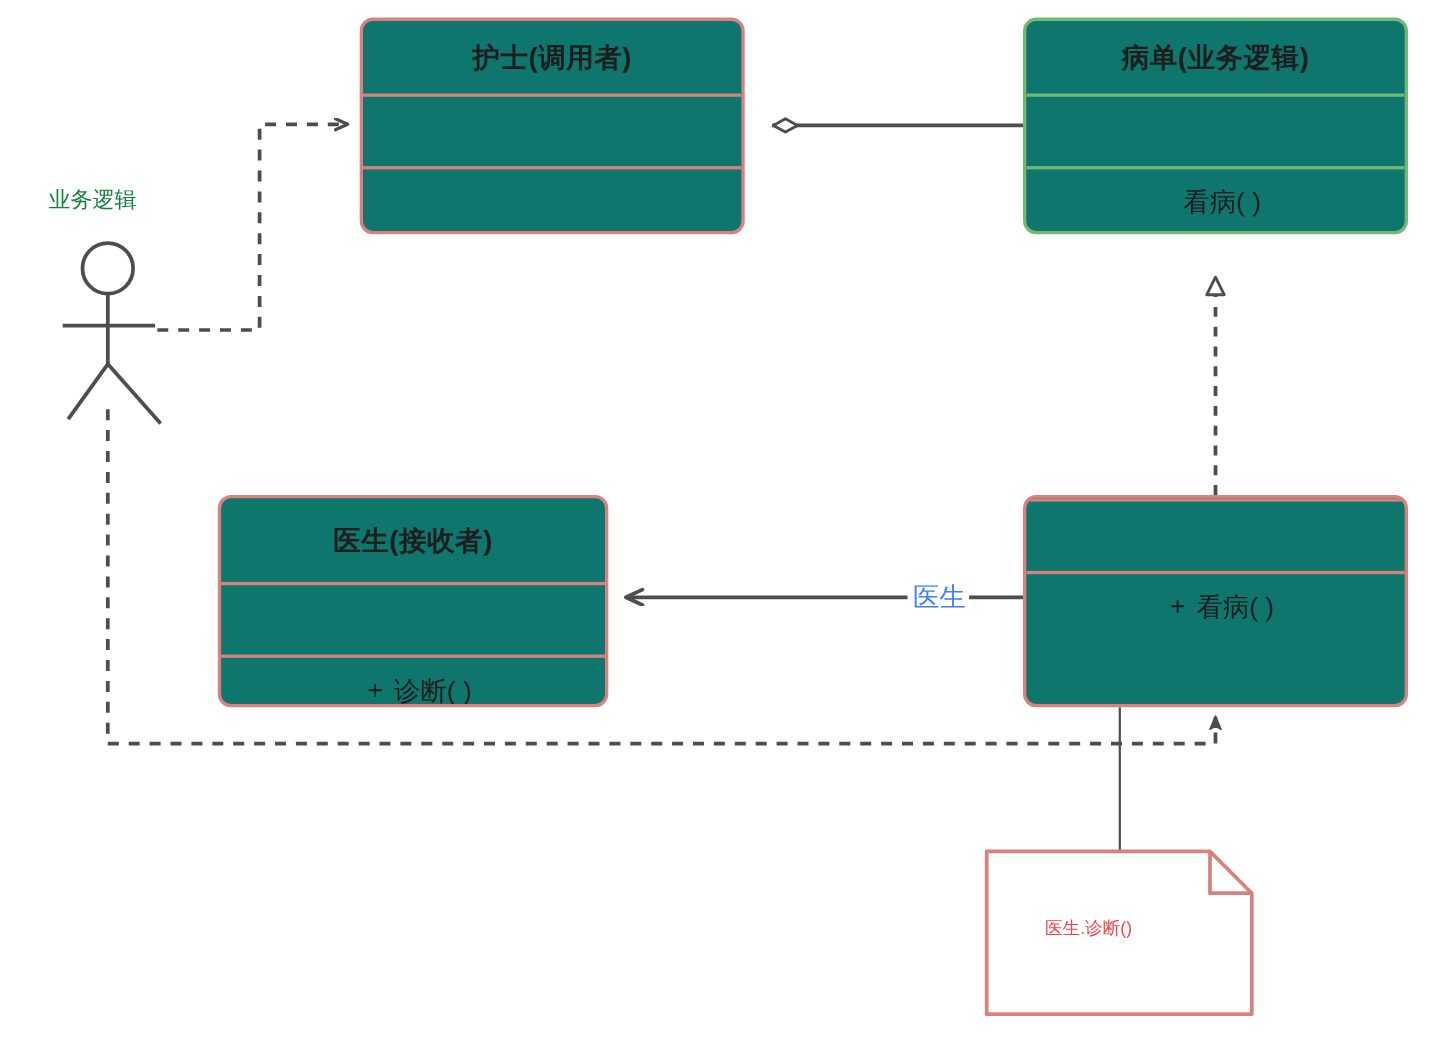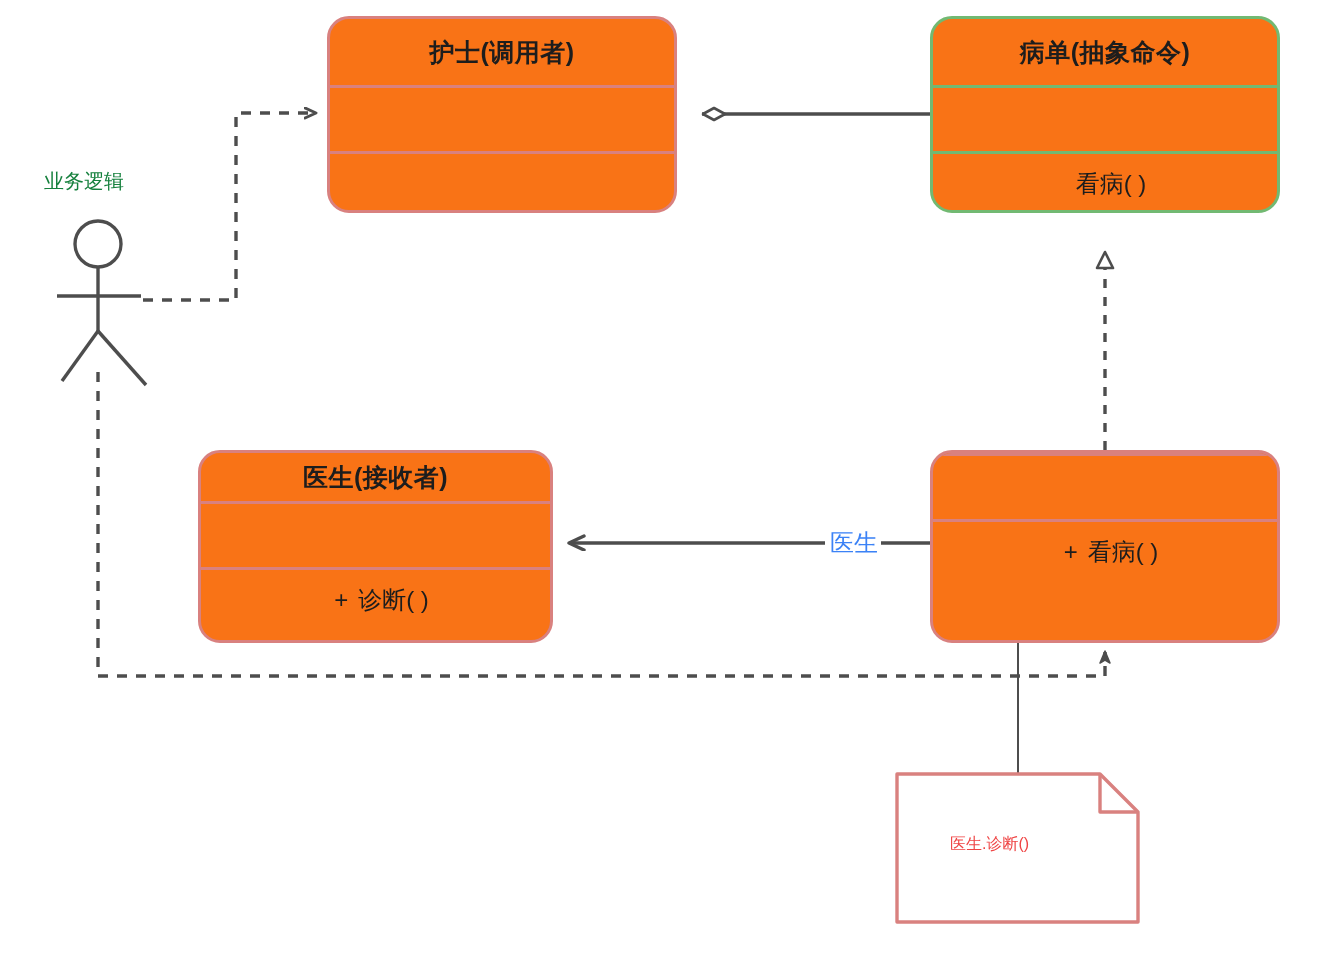--- a/index.html
+++ b/index.html
@@ -20,22 +20,22 @@
   #wires {
     position: absolute;
     left: 0;
     top: 0;
     width: 1324px;
     height: 964px;
   }
   .uml-class {
     position: absolute;
     box-sizing: border-box;
-    background: #f97316;
-    border-radius: 22px;
+    background: #0f766e;
+    border-radius: 12px;
     border-width: 3px;
     border-style: solid;
     overflow: hidden;
   }
   .uml-class .row {
     box-sizing: border-box;
     width: 100%;
     position: relative;
   }
   .uml-class .row.div-top {
@@ -150,29 +150,29 @@
 
   <div class="actor-label" style="left:44px; top:168px;">业务逻辑</div>
 
   <div class="uml-class" style="left:327px; top:16px; width:350px; height:197px; border-color:#d9817f;">
     <div class="row cls-title" style="height:66px;">护士(调用者)</div>
     <div class="row cls-empty div-top" style="height:66px; border-top-color:#d9817f;"></div>
     <div class="row cls-empty div-top" style="height:62px; border-top-color:#d9817f;"></div>
   </div>
 
   <div class="uml-class" style="left:930px; top:16px; width:350px; height:197px; border-color:#72b972;">
-    <div class="row cls-title" style="height:66px;">病单(抽象命令)</div>
+    <div class="row cls-title" style="height:66px;">病单(业务逻辑)</div>
     <div class="row cls-empty div-top" style="height:66px; border-top-color:#72b972;"></div>
     <div class="row cls-member div-top" style="height:62px; border-top-color:#72b972;">
       <span>看病( )</span>
     </div>
   </div>
 
   <div class="uml-class" style="left:198px; top:450px; width:355px; height:193px; border-color:#d9817f;">
-    <div class="row cls-title" style="height:48px;">医生(接收者)</div>
+    <div class="row cls-title" style="height:76px;">医生(接收者)</div>
     <div class="row cls-empty div-top" style="height:66px; border-top-color:#d9817f;"></div>
     <div class="row cls-member div-top" style="height:62px; border-top-color:#d9817f;">
       <span class="vis">+</span>
       <span>诊断( )</span>
     </div>
   </div>
 
   <div class="uml-class" style="left:930px; top:450px; width:350px; height:193px; border-color:#d9817f;">
     <div class="row cls-empty div-top" style="height:66px; border-top-color:#d9817f;"></div>
     <div class="row cls-member div-top" style="height:62px; border-top-color:#d9817f;">

